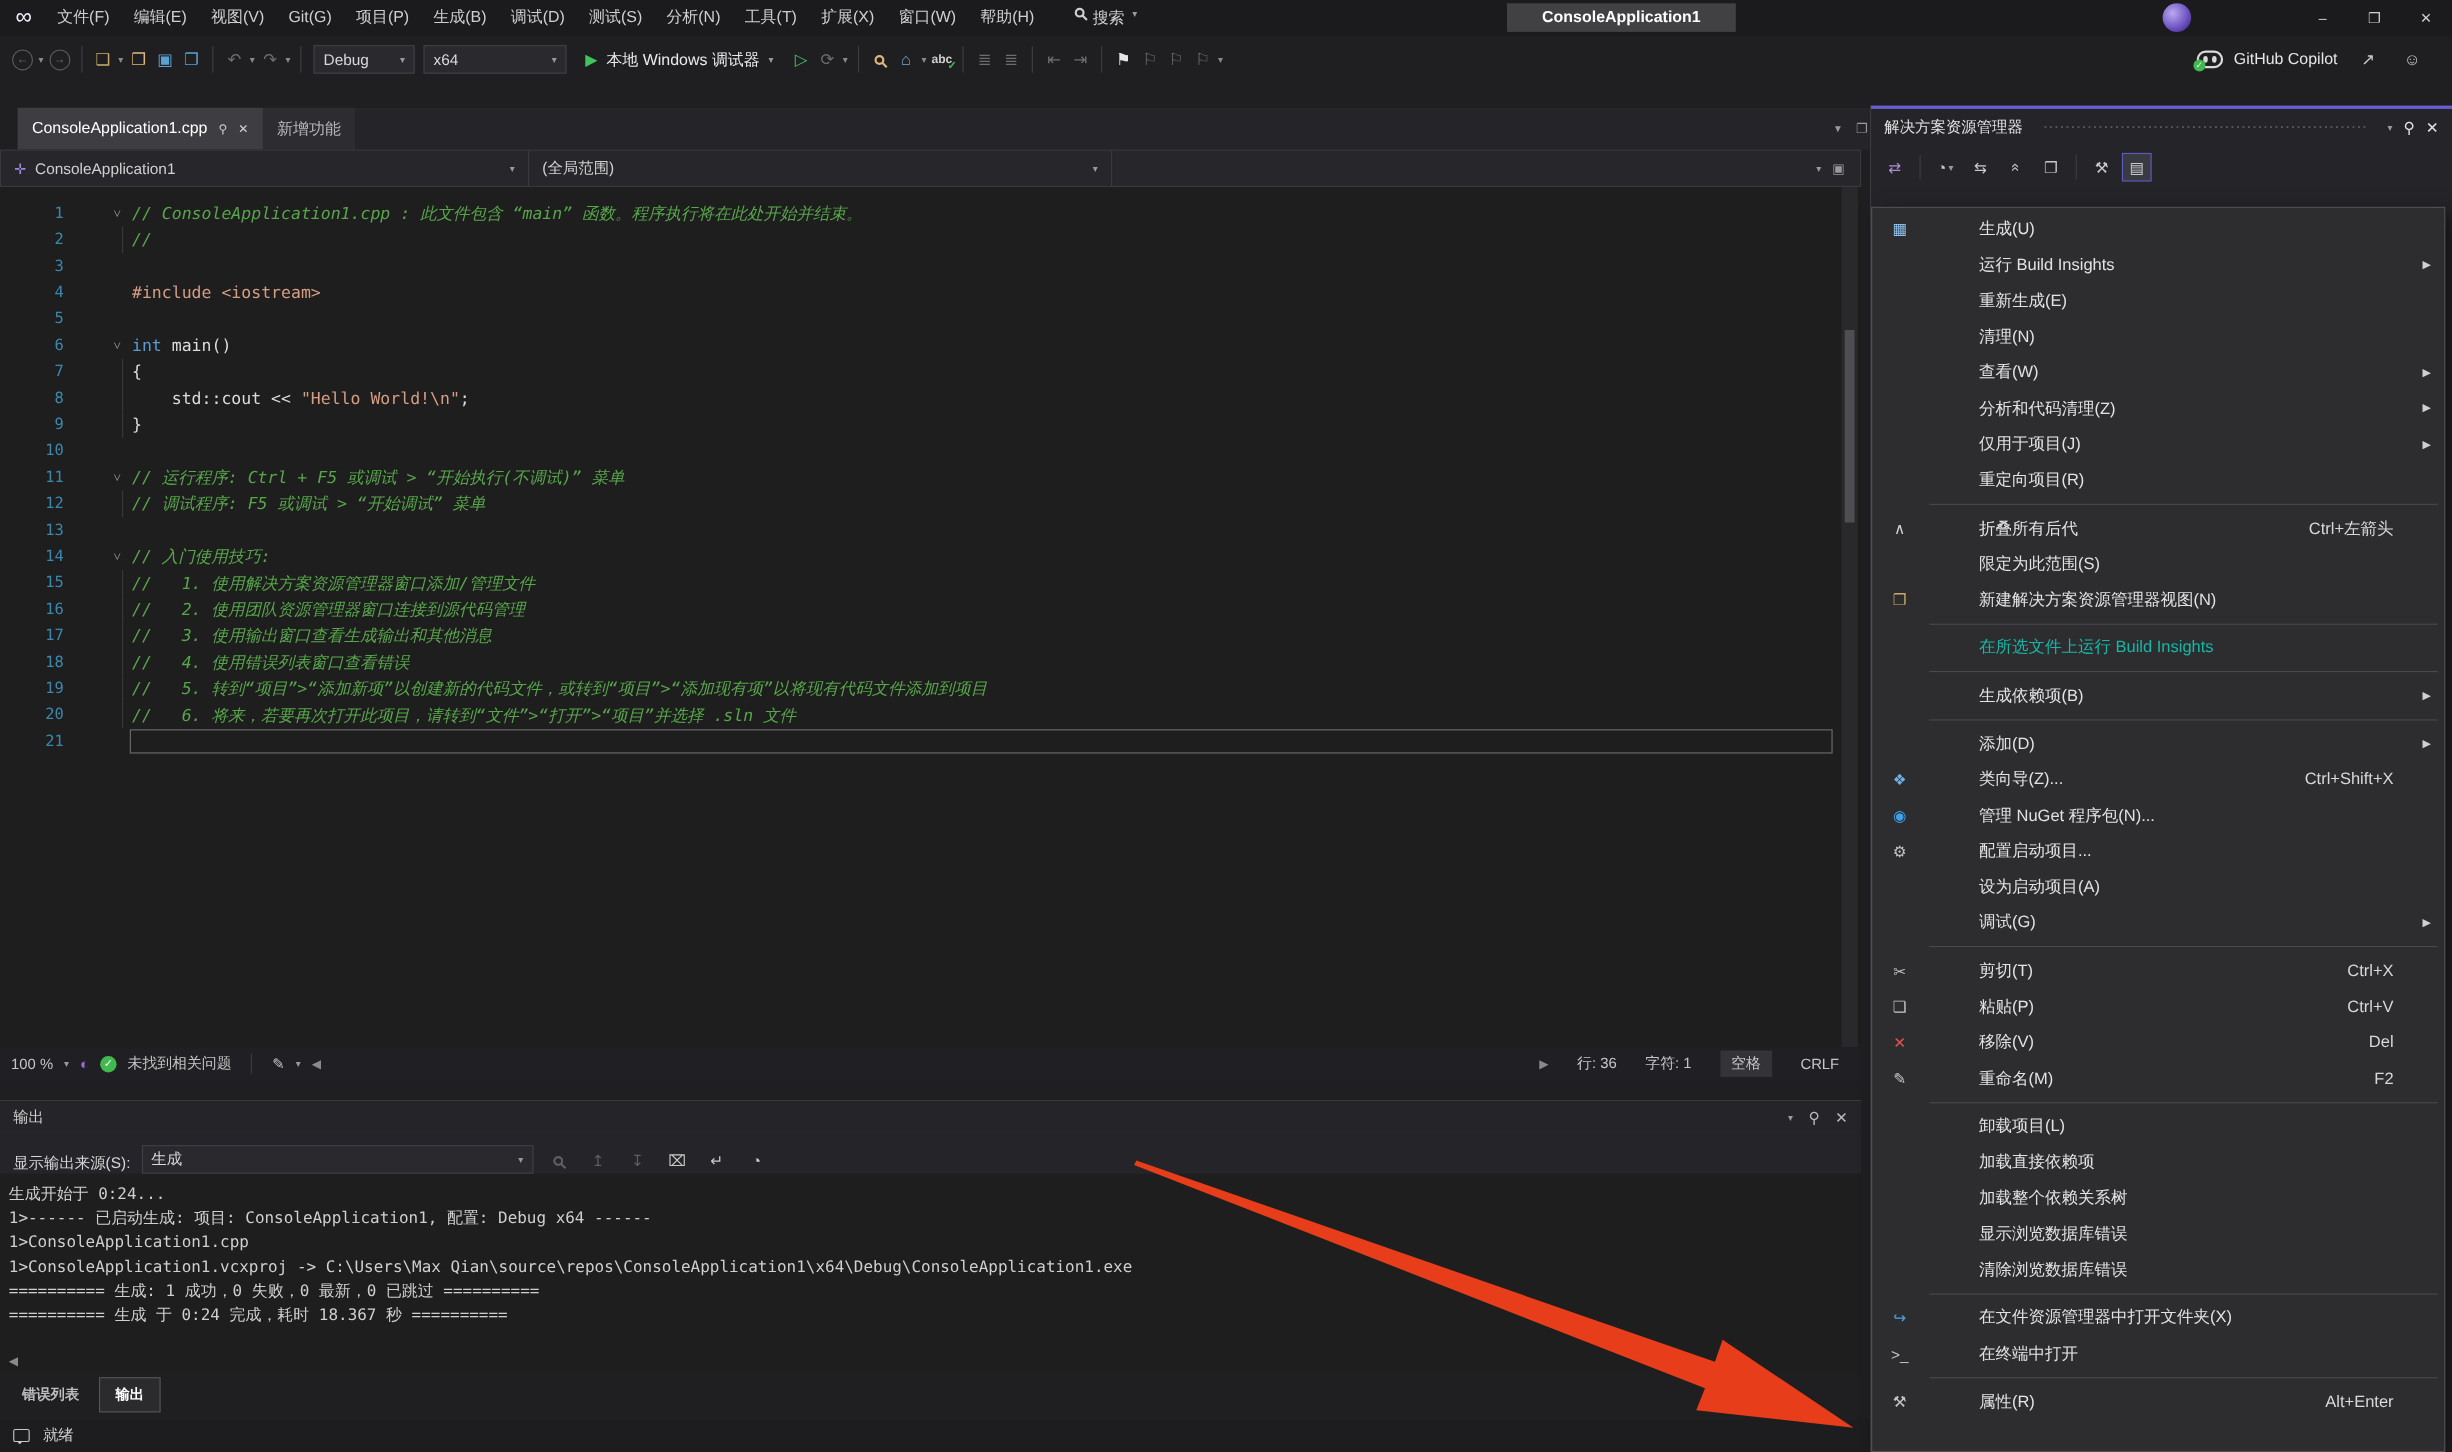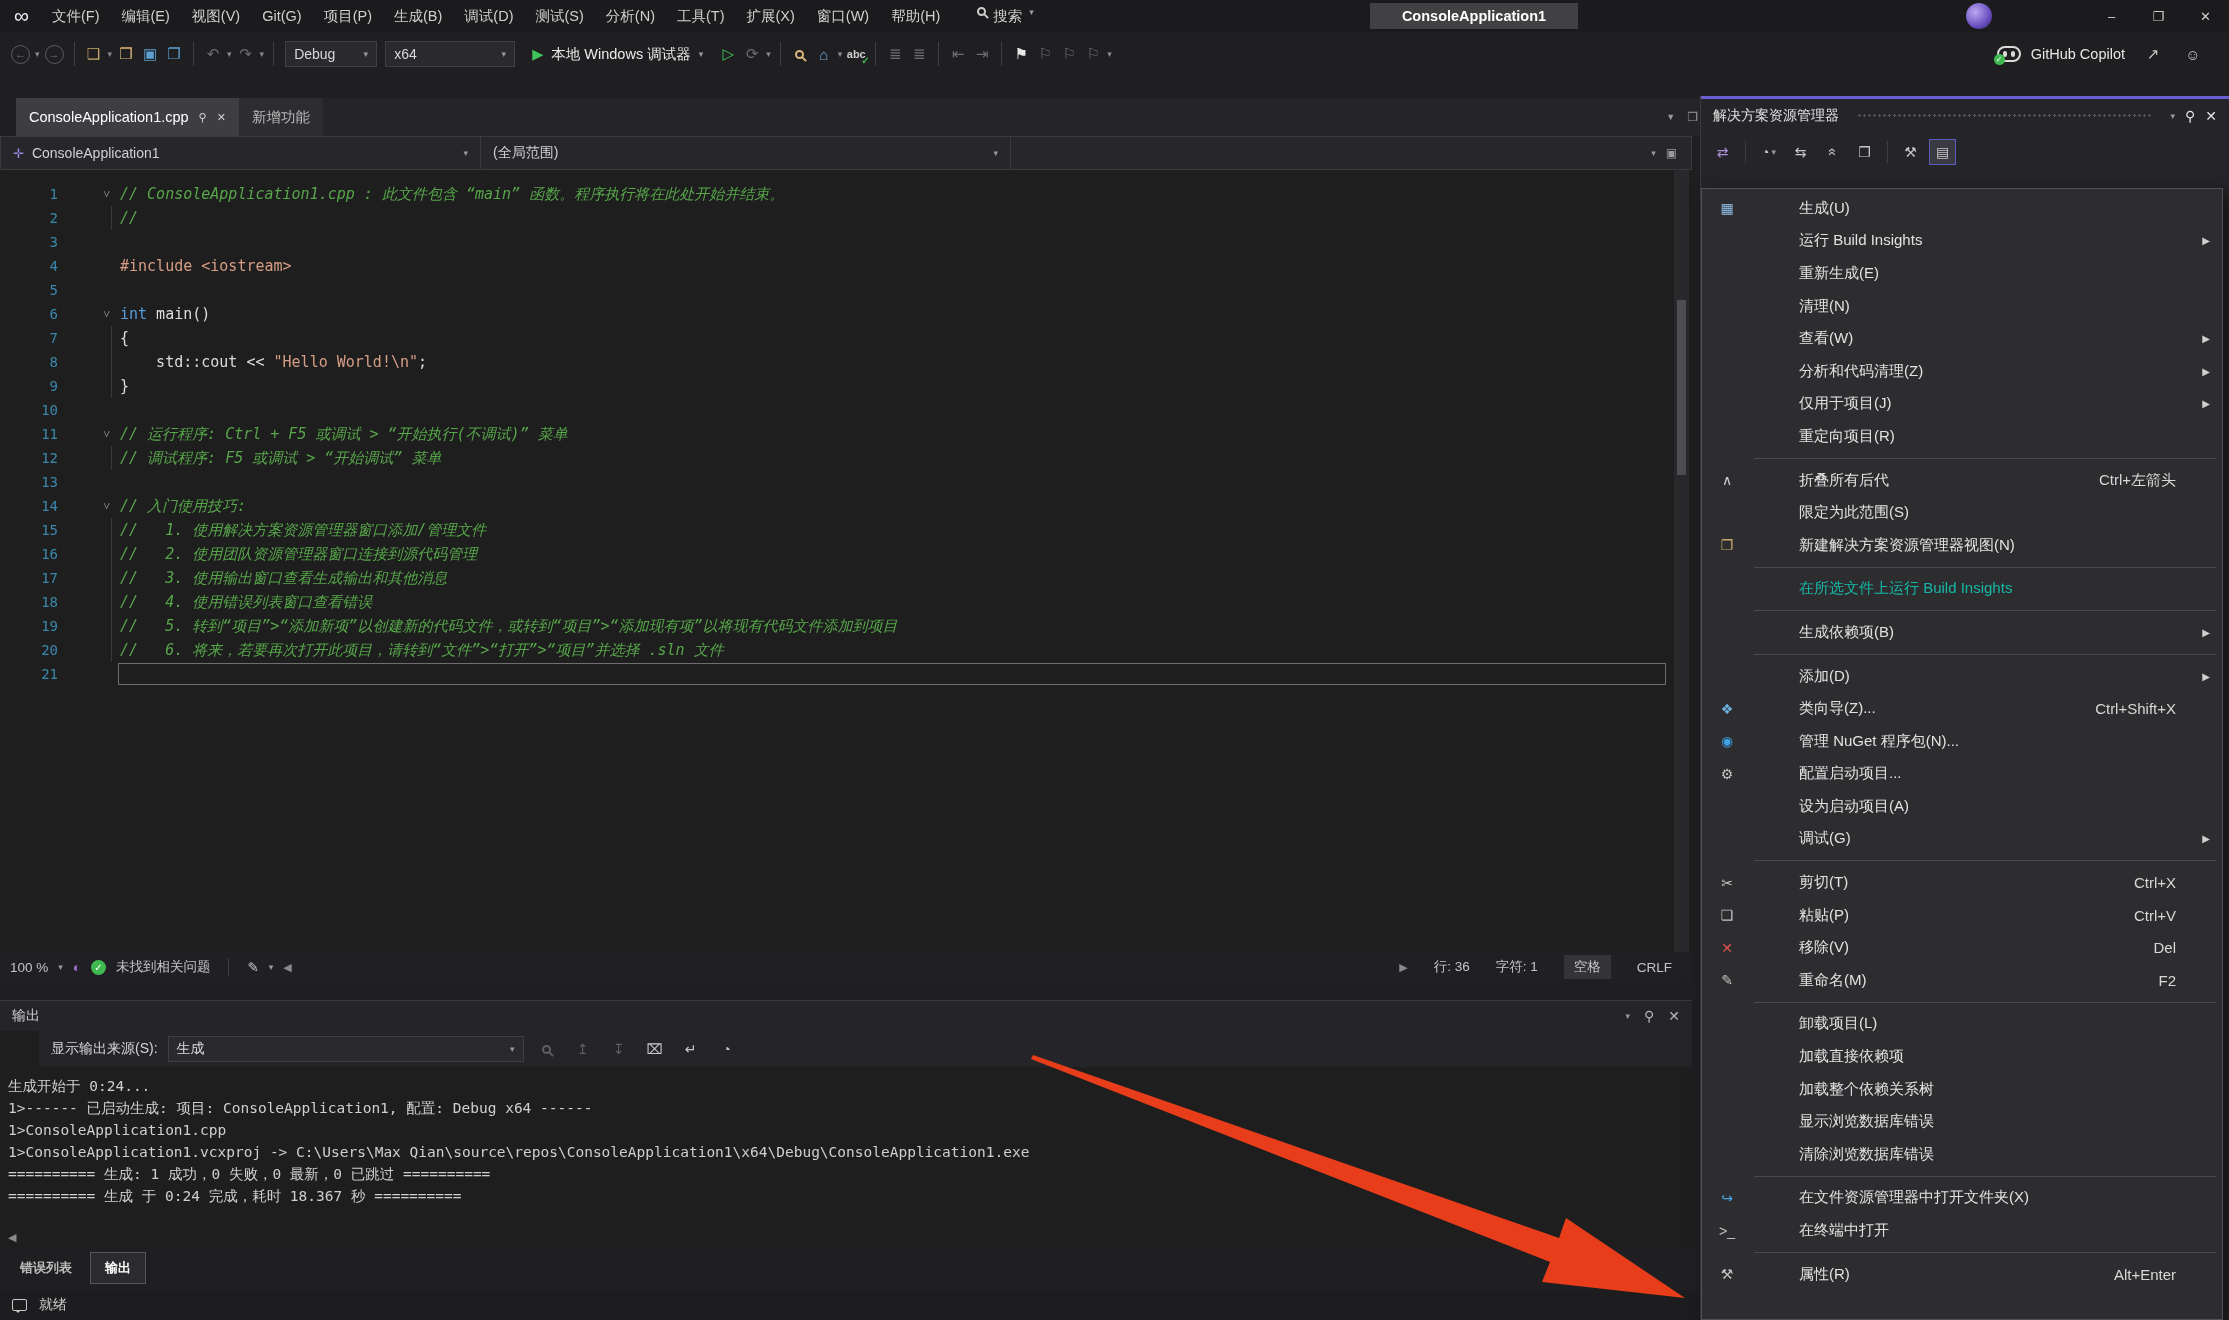--- a/index.html
+++ b/index.html
@@ -68,21 +68,21 @@
   
   #ed-status{position:absolute;left:0;top:952px;width:1692px;height:30px;background:#202024;display:flex;align-items:center;font-size:13.5px;color:#c5c5c5;gap:10px;padding:0 10px;}
   .okdot{width:15px;height:15px;border-radius:50%;background:#3fb950;color:#fff;font-size:10px;display:flex;align-items:center;justify-content:center;}
   .eds-sep{width:1px;height:18px;background:#3f3f43;margin:0 8px;}
   #ed-status-right{margin-left:auto;display:flex;align-items:center;gap:26px;padding-right:10px;}
 
   
   #output-panel{position:absolute;left:0;top:1000px;width:1692px;height:248px;background:#1e1e1e;border-top:1px solid #3a3a3e;}
   .op-header{height:30px;display:flex;align-items:center;padding:0 12px;font-size:14px;color:#cfcfcf;background:#252529;}
   .op-hicons{margin-left:auto;display:flex;gap:14px;color:#b8b8b8;align-items:center;}
-  .op-toolbar{height:36px;display:flex;align-items:center;padding:0 12px;font-size:14px;gap:10px;background:#252529;margin-left:39px;}
+  .op-toolbar{height:36px;display:flex;align-items:flex-end;padding:0 12px;font-size:14px;gap:10px;background:#252529;}
   .op-select{width:356px;height:26px;background:#2a2a2e;border:1px solid #3f3f46;display:flex;align-items:center;justify-content:space-between;padding:0 8px;color:#d8d8d8;}
   .op-ico{min-width:26px;height:24px;display:flex;align-items:center;justify-content:center;font-size:14px;color:#c8c8c8;}
   .op-ico.dim{color:#5f5f63;}
   #out-lines{font-family:"DejaVu Sans Mono",monospace;font-size:14.5px;color:#cfcfcf;padding:8px 0 0 8px;line-height:22px;white-space:pre;}
   #out-hscroll{position:absolute;left:8px;bottom:4px;color:#8a8a8e;font-size:11px;}
 
   
   #bottom-tabs{position:absolute;left:0;top:1248px;width:1692px;height:42px;background:#1f1f22;display:flex;align-items:flex-start;padding:4px 0 0 6px;gap:4px;}
   .btab{height:32px;display:flex;align-items:center;padding:0 14px;font-size:13px;color:#bdbdbd;font-weight:bold;}
   .btab.active{border:1px solid #55555a;background:#2b2b2e;color:#ffffff;}

